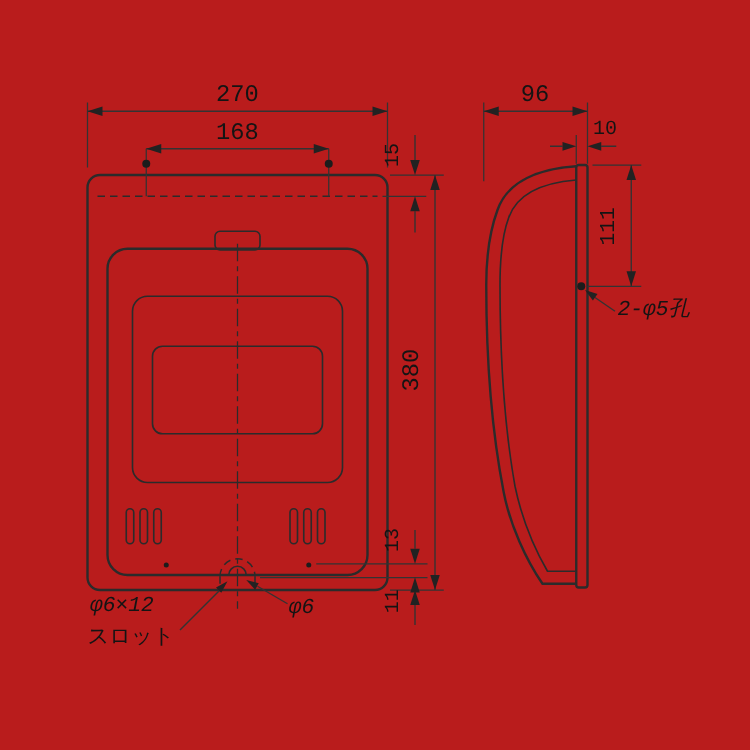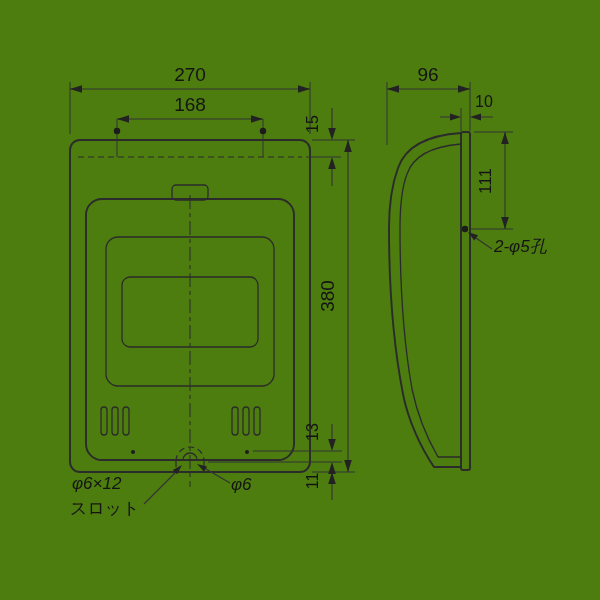--- a/index.html
+++ b/index.html
@@ -1,21 +1,21 @@
 <!DOCTYPE html>
 <html><head>
 <meta charset="utf-8">
 <style>
   html,body{margin:0;padding:0;background:#ffffff;}
   .canvas{
     position:relative;
     width:600px;height:600px;
-    background:#4d7c0f;
+    background:#b91c1c;
     outline:1px solid #ececec;
-    font-family:Liberation Sans, sans-serif;
+    font-family:Liberation Mono, monospace;
   }
   svg{display:block;}
   .obj{fill:none;stroke:#2b2b2b;stroke-width:1.9;stroke-linejoin:round;}
   .obj-thin{fill:none;stroke:#2b2b2b;stroke-width:1.3;stroke-linejoin:round;}
   .dash{fill:none;stroke:#2b2b2b;stroke-width:1.2;stroke-dasharray:6 4;}
   .center{fill:none;stroke:#2b2b2b;stroke-width:1;stroke-dasharray:14 4 4 4;}
   .ext{fill:none;stroke:#333333;stroke-width:1;}
   .dimline{fill:none;stroke:#333333;stroke-width:1.1;}
   .arrow{fill:#222222;stroke:none;}
   .dot{fill:#1c1c1c;stroke:none;}

